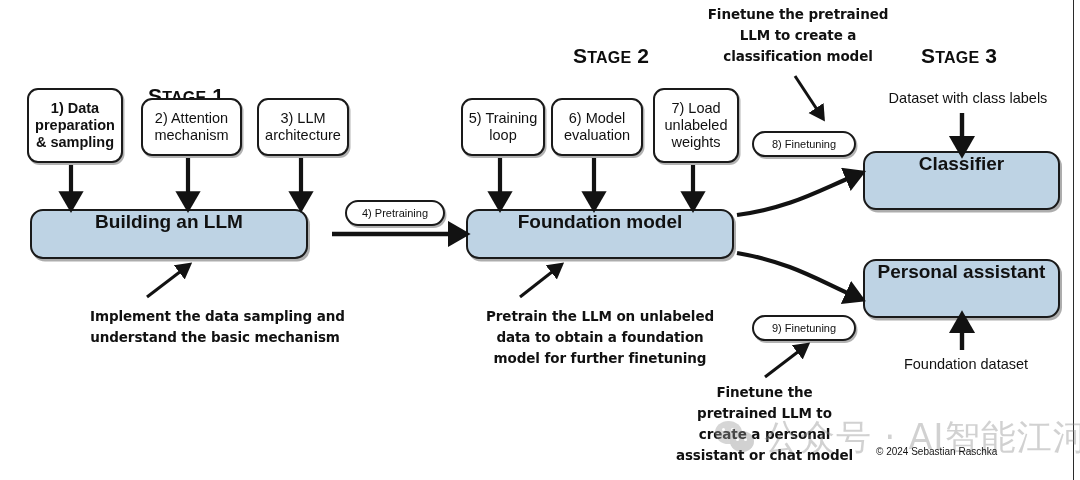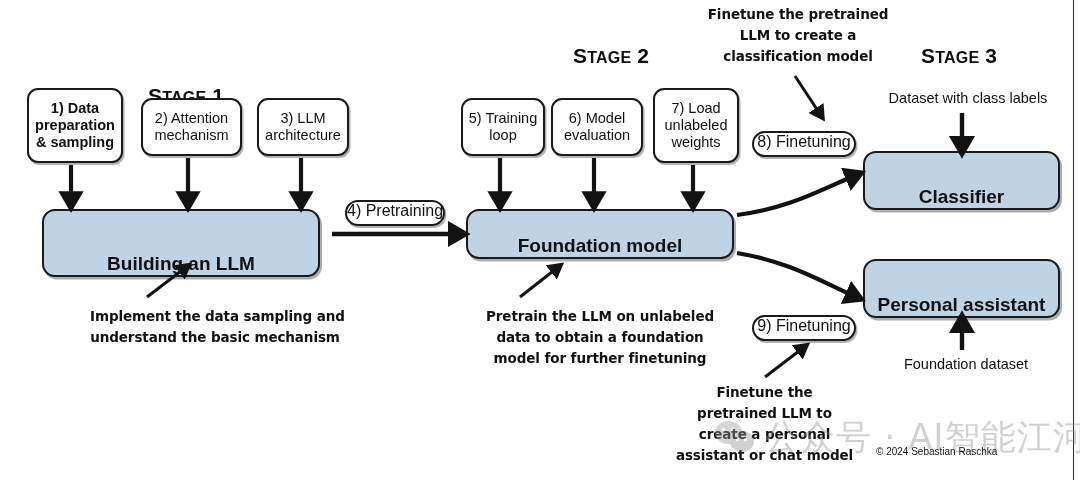--- a/index.html
+++ b/index.html
@@ -59,37 +59,38 @@
   .wbox.bold { font-weight: bold; }
 
   
   .pill {
     position: absolute;
     box-sizing: border-box;
     background: #ffffff;
     border: 2.5px solid #1a1a1a;
     border-radius: 999px;
     display: flex;
+    align-items: center;
     justify-content: center;
-    font-size: 16px;
+    font-size: 11px;
     color: #111111;
     white-space: nowrap;
     box-shadow: 1.5px 2px 0 rgba(0,0,0,0.30);
     z-index: 4;
   }
 
   
   .bbox {
     position: absolute;
     box-sizing: border-box;
     background: #bed3e4;
     border: 2.5px solid #1a1a1a;
     border-radius: 13px;
     display: flex;
-    align-items: flex-end;
+    align-items: flex-start;
     justify-content: center;
     font-size: 19px;
     font-weight: bold;
     color: #111111;
     box-shadow: 2px 2.5px 0 rgba(0,0,0,0.32);
     z-index: 2;
   }
 
   
   .caption {
@@ -214,21 +215,21 @@
     </div>
   </div>
 
   <div class="wbox" style="left:257px; top:98px; width:92px; height:58px;">
     <div>
       <div>3) LLM</div>
       <div>architecture</div>
     </div>
   </div>
 
-  <div class="bbox" style="left:42px; top:209px; width:278px; height:68px;">
+  <div class="bbox" style="left:30px; top:209px; width:278px; height:50px;">
     <span>Building an LLM</span>
   </div>
 
   <div class="caption serif-bold" style="left:90px; top:306px; width:250px;">
     <div>Implement the data sampling and</div>
     <div>understand the basic mechanism</div>
   </div>
 
   <div class="pill" style="left:345px; top:200px; width:100px; height:26px;">
     <span>4) Pretraining</span>

